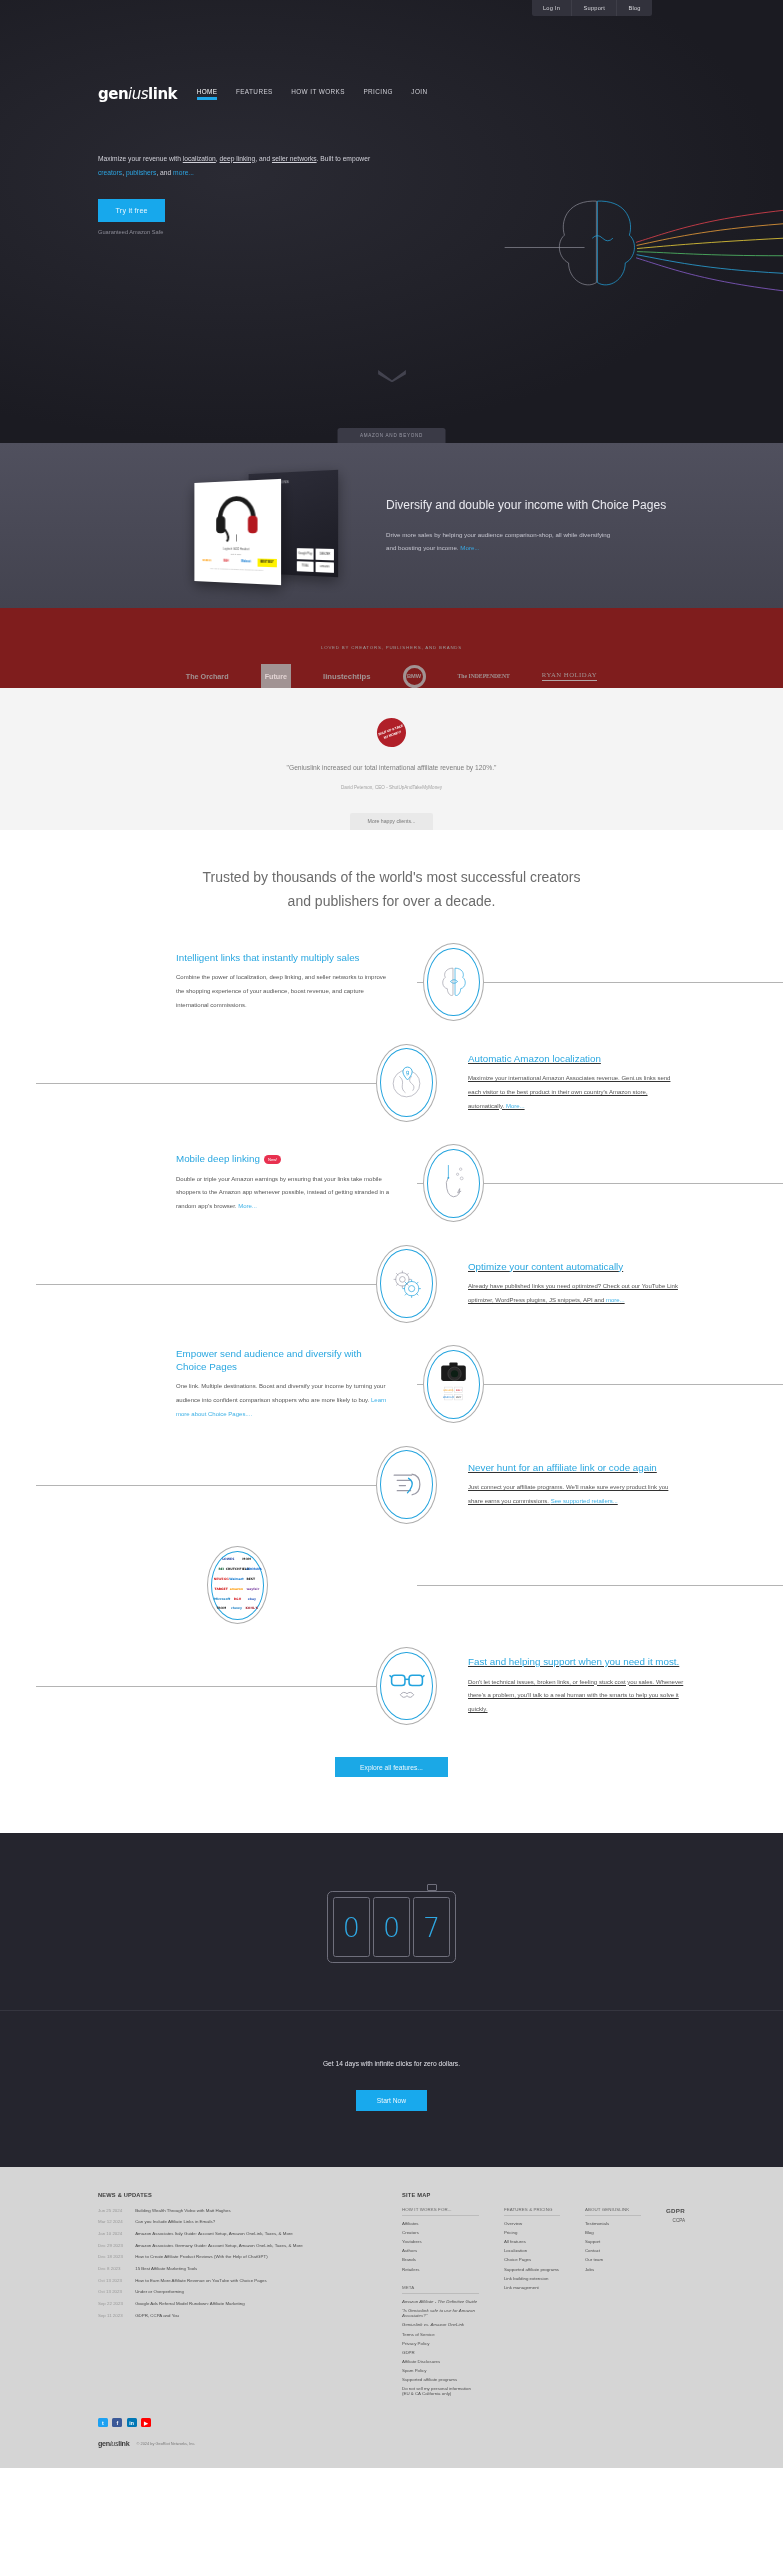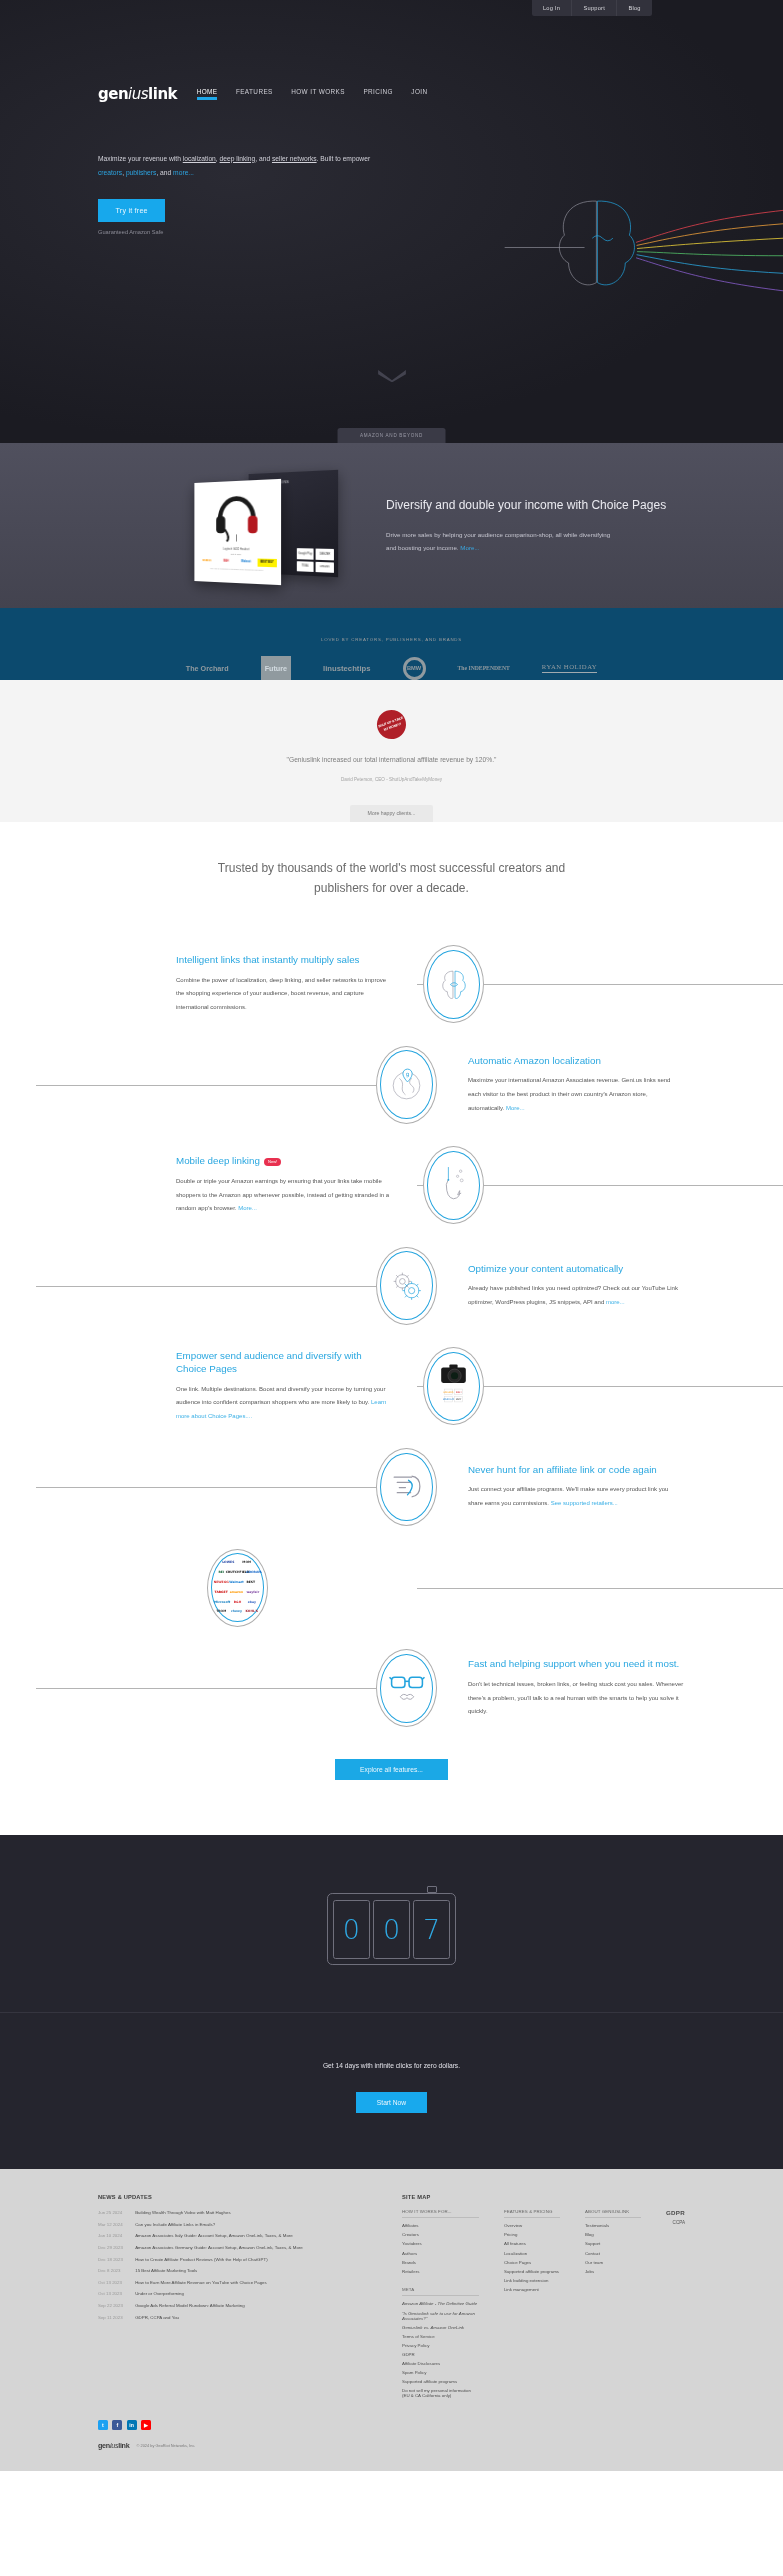--- a/index.html
+++ b/index.html
@@ -136,43 +136,43 @@
   .mock .card .cap { font-size:2.6px; color:#555; text-align:center; margin-top:2.1px;}
   .mock .card .cap2 { font-size:2.3px; color:#888; text-align:center; margin-top:1.5px;}
   .mock .card .logos { display:grid; grid-template-columns:repeat(4,1fr); gap:1.5px; margin-top:3.1px;}
   .mock .card .logos span { height:8.2px; display:flex; align-items:center; justify-content:center; font-size:2.6px; font-weight:700;}
   .mock .card .foot { font-size:1.8px; color:#aaa; text-align:center; margin-top:2.1px;}
   .choice-text { margin-left: 46px; }
   .choice-text h2 { color:#eaeaf0; font-size:12px; font-weight:300; line-height:1.5; }
   .choice-text p { color:#c6c6d0; font-size:6.2px; line-height:2.2; margin-top:13.4px; width:227px; font-weight:300;}
   .choice-text p a { color:#39a8e2; text-decoration:none; }
   
-  .logobar { background:#0c4a6e; padding:29px 0 0; text-align:center; }
+  .logobar { background:#7f1d1d; padding:37px 0 0; text-align:center; }
   .logobar .eyebrow { font-size:4.4px; color:#9d9d9d; letter-spacing:0.8px; }
   .logos-row {
     display:flex; justify-content:center; align-items:center; gap:32px; margin-top:14.4px;
   }
   .logos-row .lg { color:#a8a8a8; opacity:.85; }
   .testi { background:#f4f4f4; text-align:center; padding:30px 0 0; }
   .stamp {
     width:29px; height:29px; border-radius:50%; background:#b01f28; margin:0 auto;
     display:flex; align-items:center; justify-content:center; transform:rotate(-20deg);
     color:#fff; font-size:3.3px; font-weight:700; line-height:1.25; letter-spacing:-0.1px;
   }
   .testi .quote { margin-top:17.5px; color:#7d7d7d; font-size:6.7px; font-weight:300; }
   .testi .by { margin-top:13.4px; color:#a4a4a4; font-size:4.6px; }
   .more-clients {
     display:inline-block; margin-top:23px; background:#e9e9e9; color:#777;
     font-size:5.2px; padding:5.7px 17.5px; border-radius:2.1px 2.1px 0 0; text-decoration:none;
   }
   
   .features { background:#fff; padding:36px 0 15.5px; }
   .features h2 {
-    text-align:center; color:#6b6b6b; font-size:12px; font-weight:300;
-    line-height:1.7; max-width:392px; margin:0 auto 35px;
+    text-align:center; color:#6b6b6b; font-size:14px; font-weight:300;
+    line-height:1.7; max-width:392px; margin:0 auto 18px;
   }
   .frow { position:relative; display:flex; align-items:center; min-height:88px; padding:11.3px 0;margin-left:36px; }
   .frow .rail {
     position:absolute; top:50%; height:0.5px; background:#b4b4b4;
   }
   .frow.left .rail { right:0; left:381px; }
   .frow.right .rail { left:0; right:381px; }
   .fcircle {
     width:61px; height:78px; border-radius:50%;
     border:0.5px solid #aeaeae; position:relative; flex:none;
@@ -189,21 +189,21 @@
   .badge-new {
     display:inline-block; background:#e8304f; color:#fff; font-size:4.1px;
     padding:1.5px 4.1px; border-radius:4.6px; vertical-align:middle; margin-left:4.1px;
   }
   .frow.right .fcircle { margin-left:376px; }
   .frow.right .ftext { margin-left:0; }
   .frow.left { padding-left:140px; }
   .frow.left .ftext { order:1; text-align:left; width:216px; }
   .frow.left .fcircle { order:2; margin-left:31px; }
   .frow.right { padding-left:0; }
-  .frow.right .ftext { order:2; margin-left:31px; }
+  .frow.right .ftext { order:2; margin-left:31px;text-decoration:underline; }
   .frow.right .fcircle { order:1; margin-left:340px; }
   .explore-wrap { text-align:center; padding:20.6px 0 40px; }
   .btn-explore {
     background:#1ba8e6; color:#ebf7fd; border:none; font-size:6.7px;
     padding:6.7px 25px; font-family:inherit; cursor:pointer;
   }
   
   .pricing { background:#25252e; padding:47px 0 47px; }
   .pricing-inner { display:flex; align-items:flex-start; justify-content:center; gap:31px; }
   .counter {

